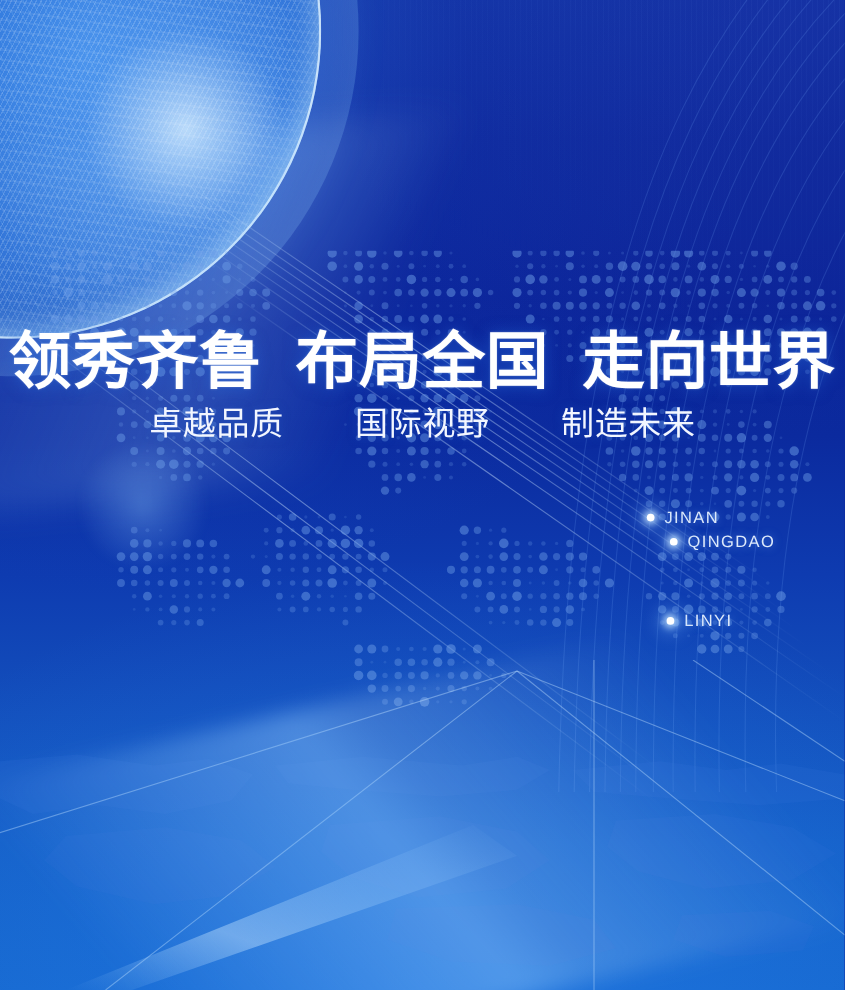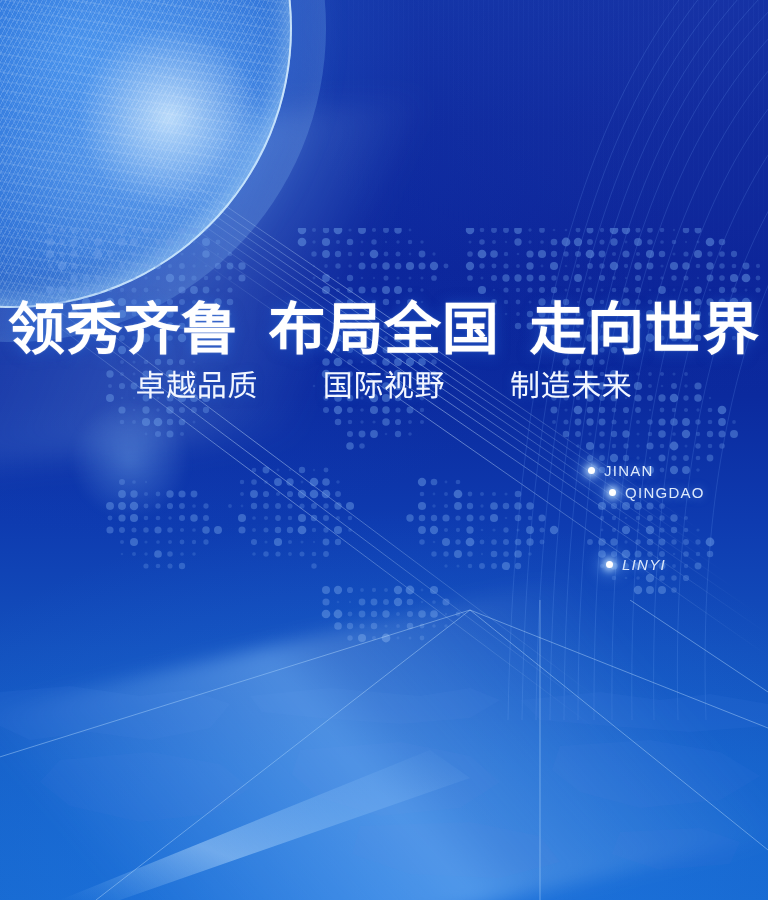--- a/index.html
+++ b/index.html
@@ -166,21 +166,21 @@
   .city .name{
     font-family:"Liberation Sans", sans-serif;
     font-size:15px;
     font-weight:400;
     letter-spacing:.085em;
     color:#dde9fb;
     text-shadow:0 0 8px rgba(120,180,255,.6);
   }
   #city-0{ left:562px; top:462px;margin-left:26px; }
   #city-1{ left:609px; top:484px; }
-  #city-2{ left:606px; top:556px;font-style:italic; }
+  #city-2{ left:606px; top:556px; }
 </style>
 </head>
 <body>
 
 <div class="stage">
 
   <div class="bg-base"></div>
   <div class="bg-vign"></div>
   <div class="bg-stripes"></div>
 

